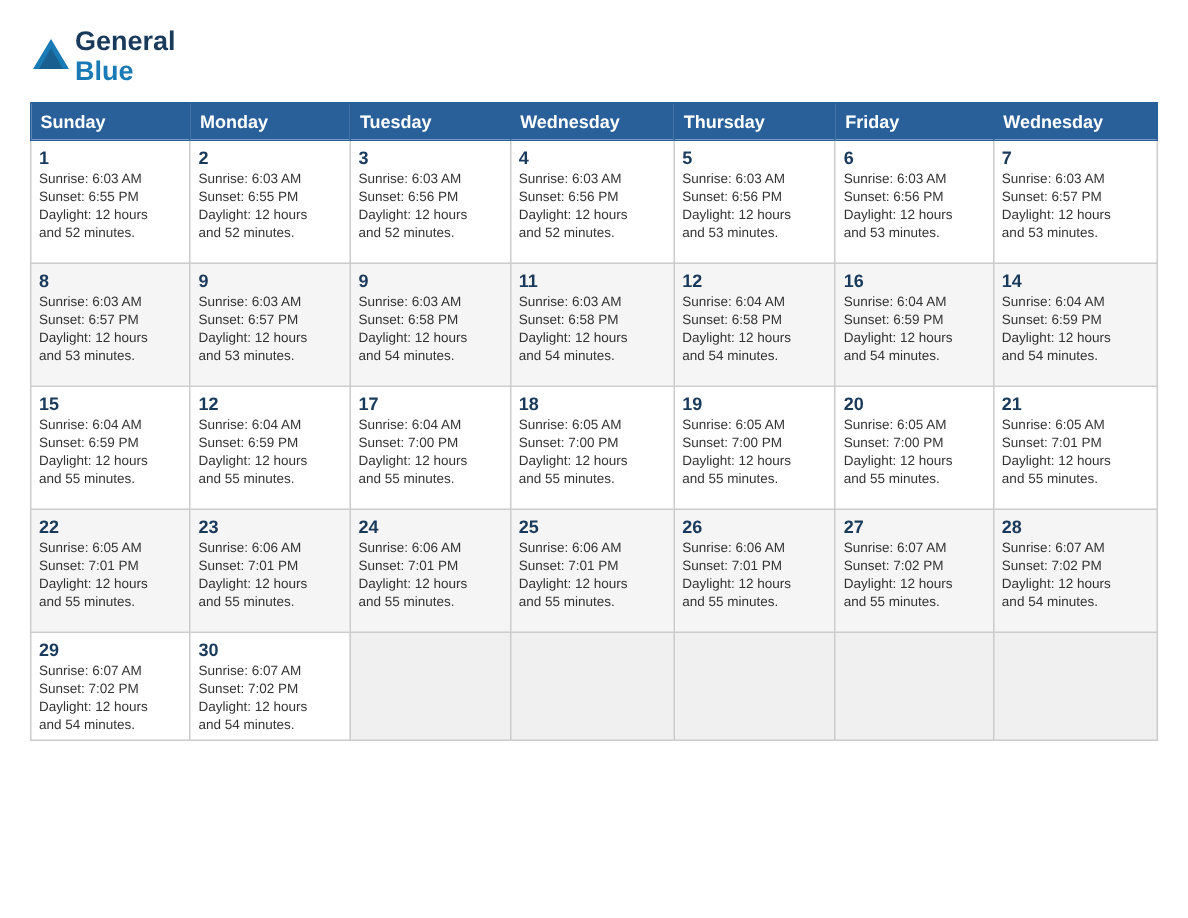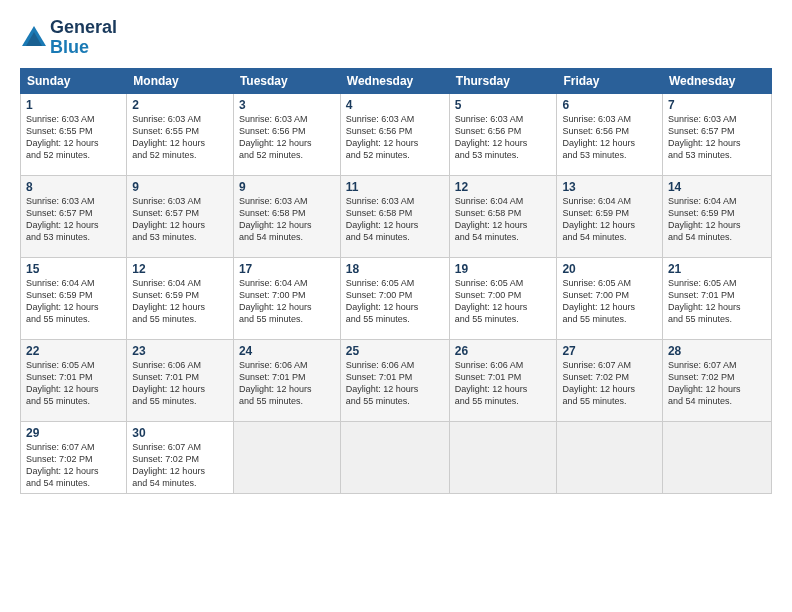--- a/index.html
+++ b/index.html
@@ -209,21 +209,21 @@
 and 54 minutes.</div>
           </td>
           <td>
             <span class="day-number">12</span>
             <div class="day-info" style="white-space: pre-line;">Sunrise: 6:04 AM
 Sunset: 6:58 PM
 Daylight: 12 hours
 and 54 minutes.</div>
           </td>
           <td>
-            <span class="day-number">13</span>
+            <span class="day-number">16</span>
             <div class="day-info" style="white-space: pre-line;">Sunrise: 6:04 AM
 Sunset: 6:59 PM
 Daylight: 12 hours
 and 54 minutes.</div>
           </td>
           <td>
             <span class="day-number">14</span>
             <div class="day-info" style="white-space: pre-line;">Sunrise: 6:04 AM
 Sunset: 6:59 PM
 Daylight: 12 hours

